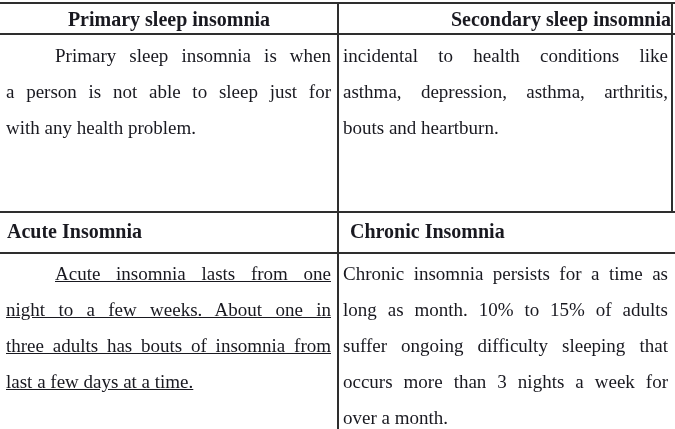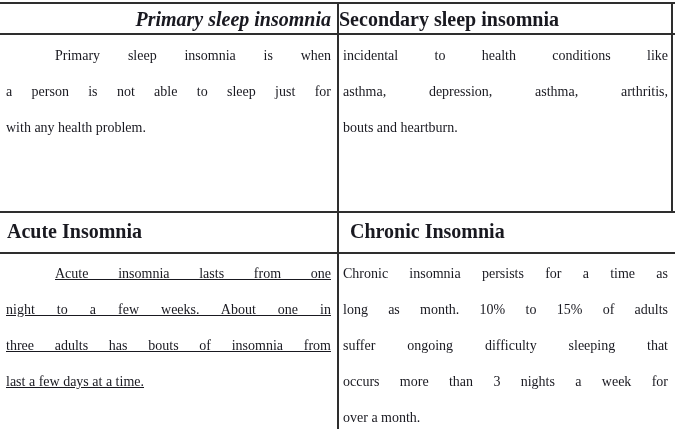--- a/index.html
+++ b/index.html
@@ -36,31 +36,31 @@
     position: absolute;
     width: 1.6px;
     background: var(--line);
   }
   .vline.mid { left: 337px; top: 2px; height: 427px; }
   .vline.right { left: 671px; top: 2px; height: 211px; }
 
   
   .cell {
     position: absolute;
-    font-size: 14px;
+    font-size: 19px;
     line-height: 36px;
   }
   .hdr {
     font-weight: bold;
     font-size: 20px;
     line-height: 28px;
     white-space: nowrap;
   }
-  .hdr.r1-left  { left: 7px;   top: 5px;  width: 324px; text-align: right; font-style: italic; }
-  .hdr.r1-right { left: 339px; top: 5px;  width: 332px; text-align: left; border-radius: 6px; }
+  .hdr.r1-left  { left: 7px;   top: 5px;  width: 324px; text-align: center; }
+  .hdr.r1-right { left: 339px; top: 5px;  width: 332px; text-align: right; border-radius: 6px; }
   .hdr.r3-left  { left: 7px;   top: 217px; width: 324px; text-align: left; }
   .hdr.r3-right { left: 343px; top: 217px; width: 328px; text-align: left; margin-left: 7px; }
 
   .para.r2-left  { left: 6px;   top: 38px;  width: 325px; }
   .para.r2-right { left: 343px; top: 38px;  width: 325px; }
   .para.r4-left  { left: 6px;   top: 256px; width: 325px; text-decoration: underline; }
   .para.r4-right { left: 343px; top: 256px; width: 325px; }
 
   
   .para .line {

